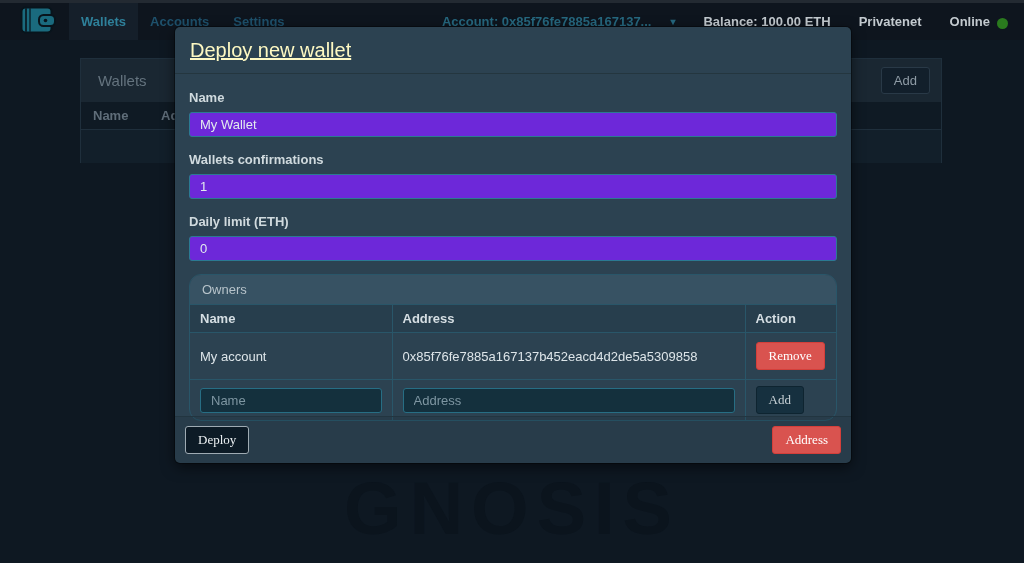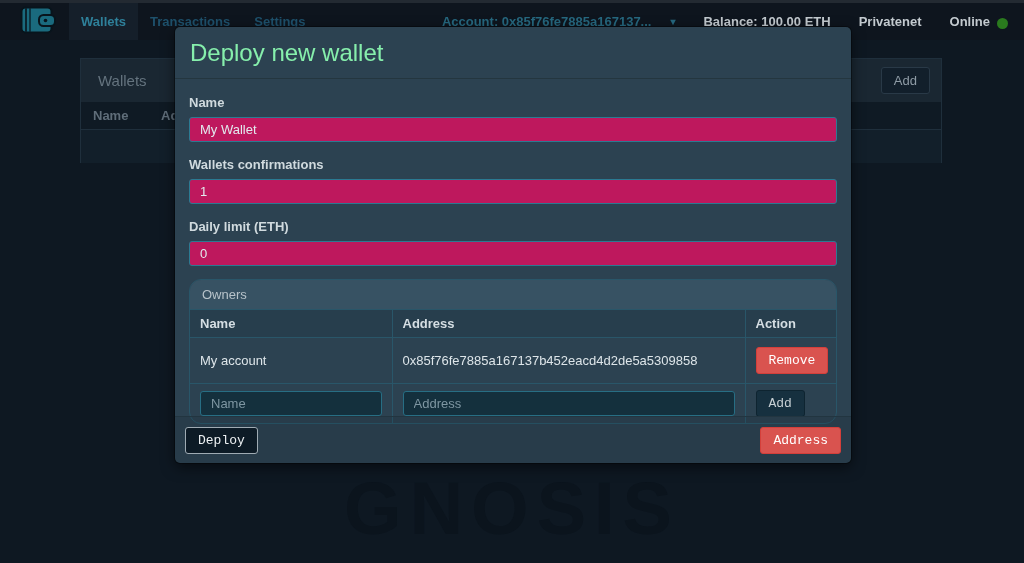--- a/index.html
+++ b/index.html
@@ -62,45 +62,45 @@
 
   
   .modal {
     position:absolute; left:175px; top:27px; width:676px; height:436px;
     background:#2c4251; border-radius:5px;
     box-shadow:0 4px 14px rgba(0,0,0,0.55), 0 0 0 1px rgba(0,0,0,0.35);
   }
   .modal-header {
     padding:12px 15px 11px 15px; border-bottom:1px solid #24363f;
   }
-  .modal-title { font-size:24px; color:#86efac; font-weight:normal; }
+  .modal-title { font-size:20px; color:#fef9c3; font-weight:normal;text-decoration:underline; }
   .modal-body { padding:1px 14px 0 14px; }
   .field-label { display:block; font-size:13px; font-weight:bold; color:#d0dade; margin:15px 0 7px 0; }
   .field-input {
-    width:100%; height:25px; background:#be185d; border:1px solid #2b7a92; border-radius:3px;
+    width:100%; height:25px; background:#6d28d9; border:1px solid #2b7a92; border-radius:3px;
     color:#e2eaee; font-size:13px; padding:0 10px; font-family:"Liberation Sans", sans-serif;
     outline:none;
   }
   .field-input::placeholder { color:#7e96a2; }
 
   
   .owners { margin-top:13px; border:1px solid #295669; border-radius:12px; overflow:hidden; }
   .owners-titlebar { background:#375263; padding:7px 12px; font-size:13px; color:#b7c3ca; }
   table.owners-table { width:100%; border-collapse:collapse; table-layout:fixed; font-size:13px; }
   .owners-table th {
     text-align:left; font-weight:bold; color:#d5dee3; padding:6px 10px;
     background:#273e4d; border:1px solid #295669;
   }
   .owners-table td { padding:6px 10px; border:1px solid #295669; color:#dde5e9; }
   .owners-table tr.data-row td { padding:9px 10px; }
   .owners-table th:first-child, .owners-table td:first-child { border-left:none; }
   .owners-table th:last-child, .owners-table td:last-child { border-right:none; }
   .owners-table tr:last-child td { border-bottom:none; }
 
-  .btn { font-size:13px; border-radius:3px; padding:5px 12px; cursor:pointer; font-family:Liberation Mono, monospace; }
+  .btn { font-size:13px; border-radius:3px; padding:5px 12px; cursor:pointer; font-family:Liberation Serif, serif; }
   .btn-danger { background:#d9534f; border:1px solid #d43f3a; color:#ffffff; }
   .btn-dark-owner { background:#16303f; border:1px solid #0e2430; color:#c6cfd4; }
   .row-input { height:25px; background:#14303d; border:1px solid #276e84; border-radius:3px;
     color:#e2eaee; font-size:13px; padding:0 10px; width:100%; font-family:"Liberation Sans", sans-serif; outline:none; }
   .row-input::placeholder { color:#7e96a2; }
 
   
   .modal-footer {
     position:absolute; bottom:0; left:0; right:0; height:47px;
     border-top:1px solid #223540; background:rgba(0,0,0,0.08);
@@ -123,21 +123,21 @@
         <line x1="10" y1="2" x2="10" y2="26" stroke="#0b2430" stroke-width="1.5"></line>
         <rect x="19" y="9" width="16" height="11" rx="4.5" fill="#1a6a7e" stroke="#08141c" stroke-width="2"></rect>
         <circle cx="25.5" cy="14.5" r="1.8" fill="#08141c"></circle>
       </svg>
     </span>
   </div>
   <div class="nav-item active">
     <span>Wallets</span>
   </div>
   <div class="nav-item">
-    <span>Transactions</span>
+    <span>Accounts</span>
   </div>
   <div class="nav-item">
     <span>Settings</span>
   </div>
 
   <div class="nav-right">
     <div class="account-link">
       <span>Account: 0x85f76fe7885a167137...</span>
       <span class="caret">▾</span>
     </div>

